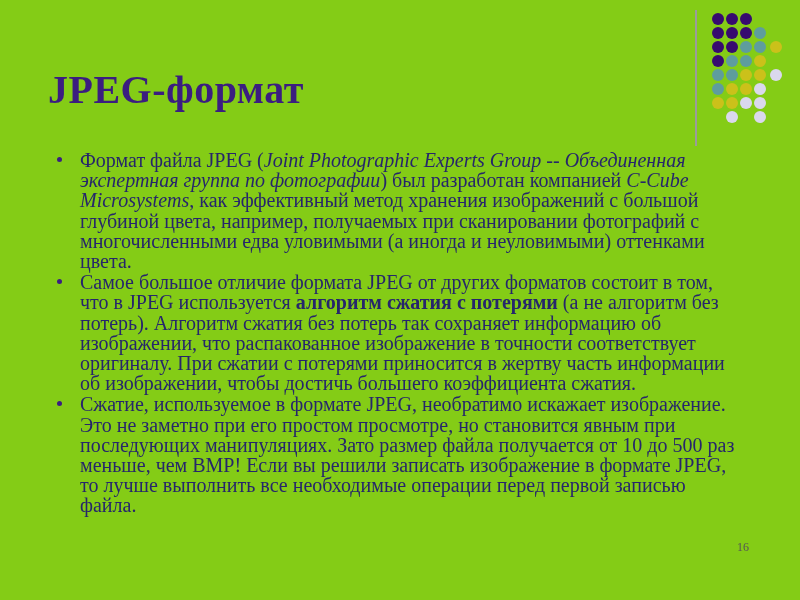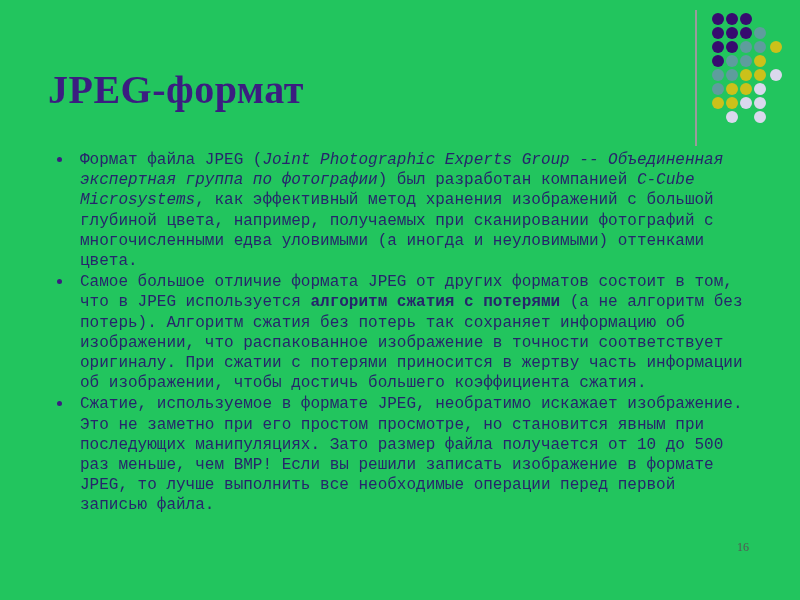--- a/index.html
+++ b/index.html
@@ -47,24 +47,23 @@
     left: 56px;
     top: 150px;
     width: 688px;
     margin: 0;
     padding: 0;
     list-style: none;
   }
   .bullet {
     position: relative;
     padding-left: 24px;
-    font-size: 16px;
+    font-size: 20px;
     line-height: 20.2px;
     margin: 0 0 1px 0;
-    font-family: Liberation Mono, monospace;
   }
   .bullet .marker {
     position: absolute;
     left: 1px;
     top: 7px;
     width: 5px;
     height: 5px;
     border-radius: 50%;
   }
   .i { font-style: italic; }
@@ -74,21 +73,21 @@
     position: absolute;
     left: 737px;
     top: 540px;
     font-size: 12px;
     font-family: "Liberation Serif", serif;
   }
 </style>
 </head>
 <body>
 
-<div class="slide" style="background: #22c55e;">
+<div class="slide" style="background: #84cc16;">
 
   <div class="deco">
     <div class="vline" style="background: rgb(155, 155, 155);"></div>
     <div id="dots">
         <div class="dot" style="left: 712px; top: 13px; background: rgb(55, 11, 111);"></div>
         <div class="dot" style="left: 726px; top: 13px; background: rgb(55, 11, 111);"></div>
         <div class="dot" style="left: 740px; top: 13px; background: rgb(55, 11, 111);"></div>
         <div class="dot" style="left: 712px; top: 27px; background: rgb(55, 11, 111);"></div>
         <div class="dot" style="left: 726px; top: 27px; background: rgb(55, 11, 111);"></div>
         <div class="dot" style="left: 740px; top: 27px; background: rgb(55, 11, 111);"></div>

